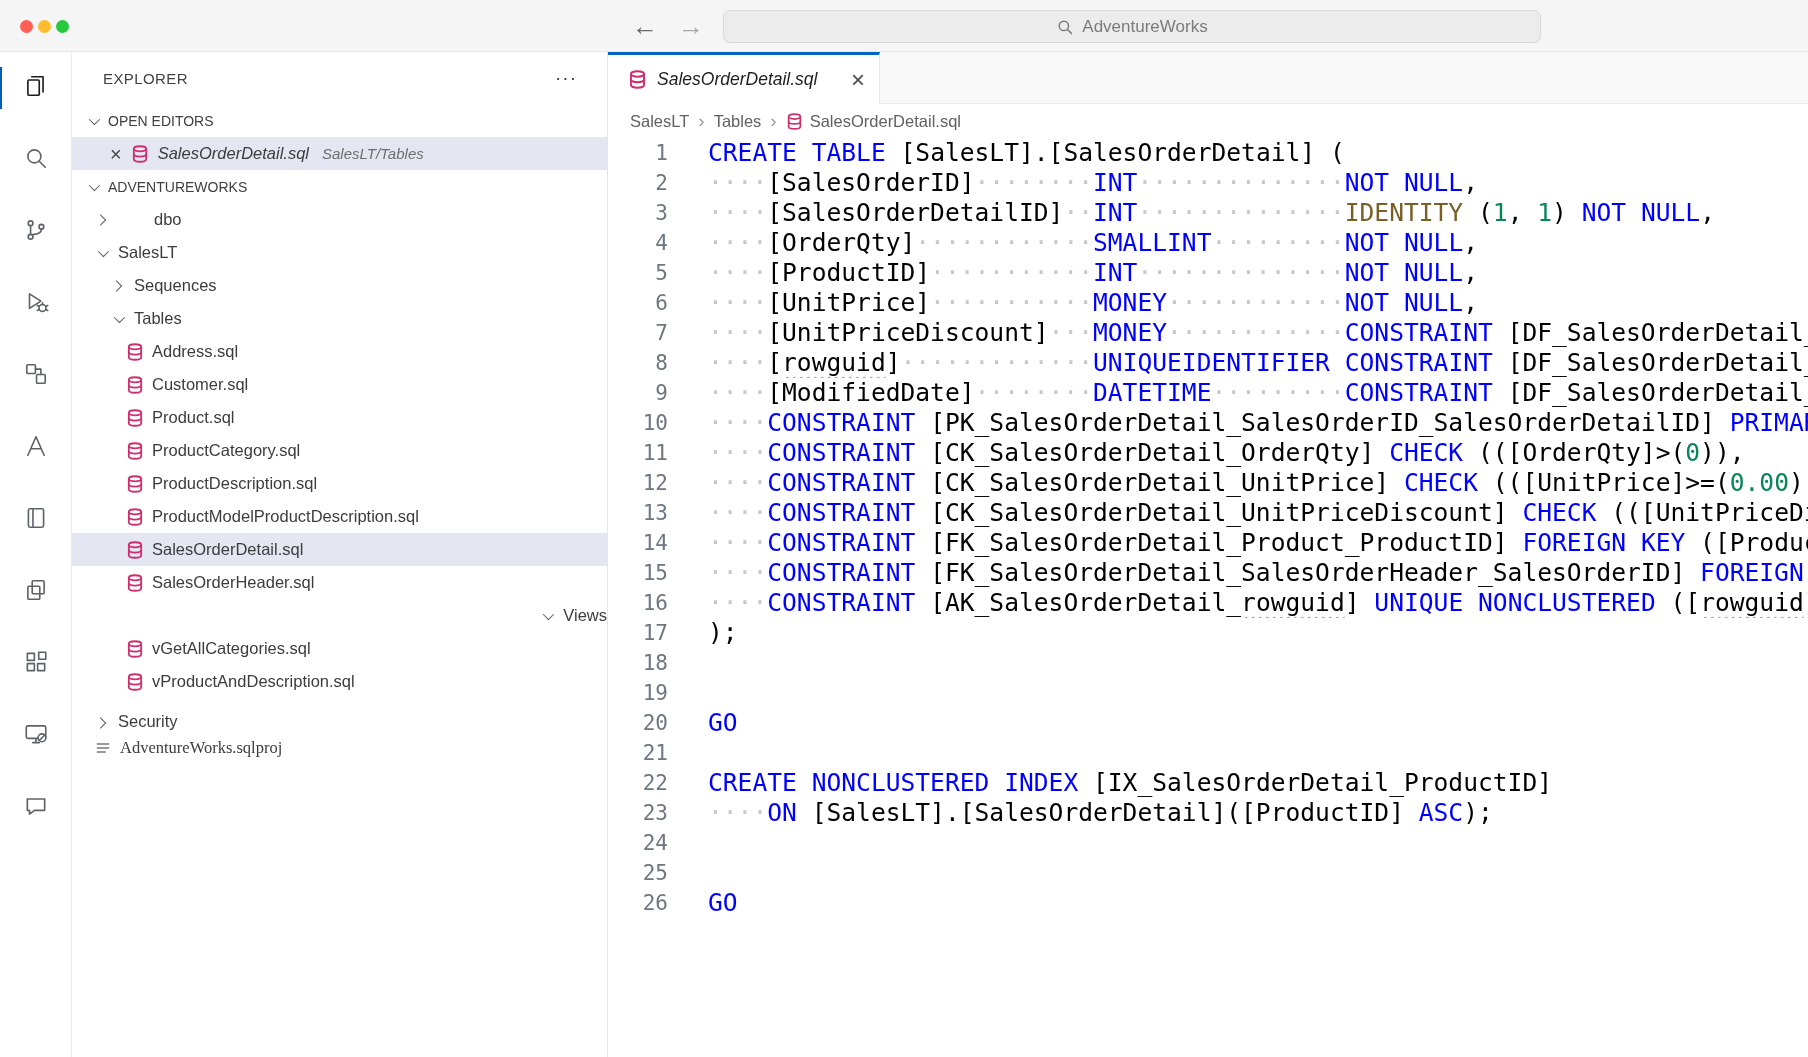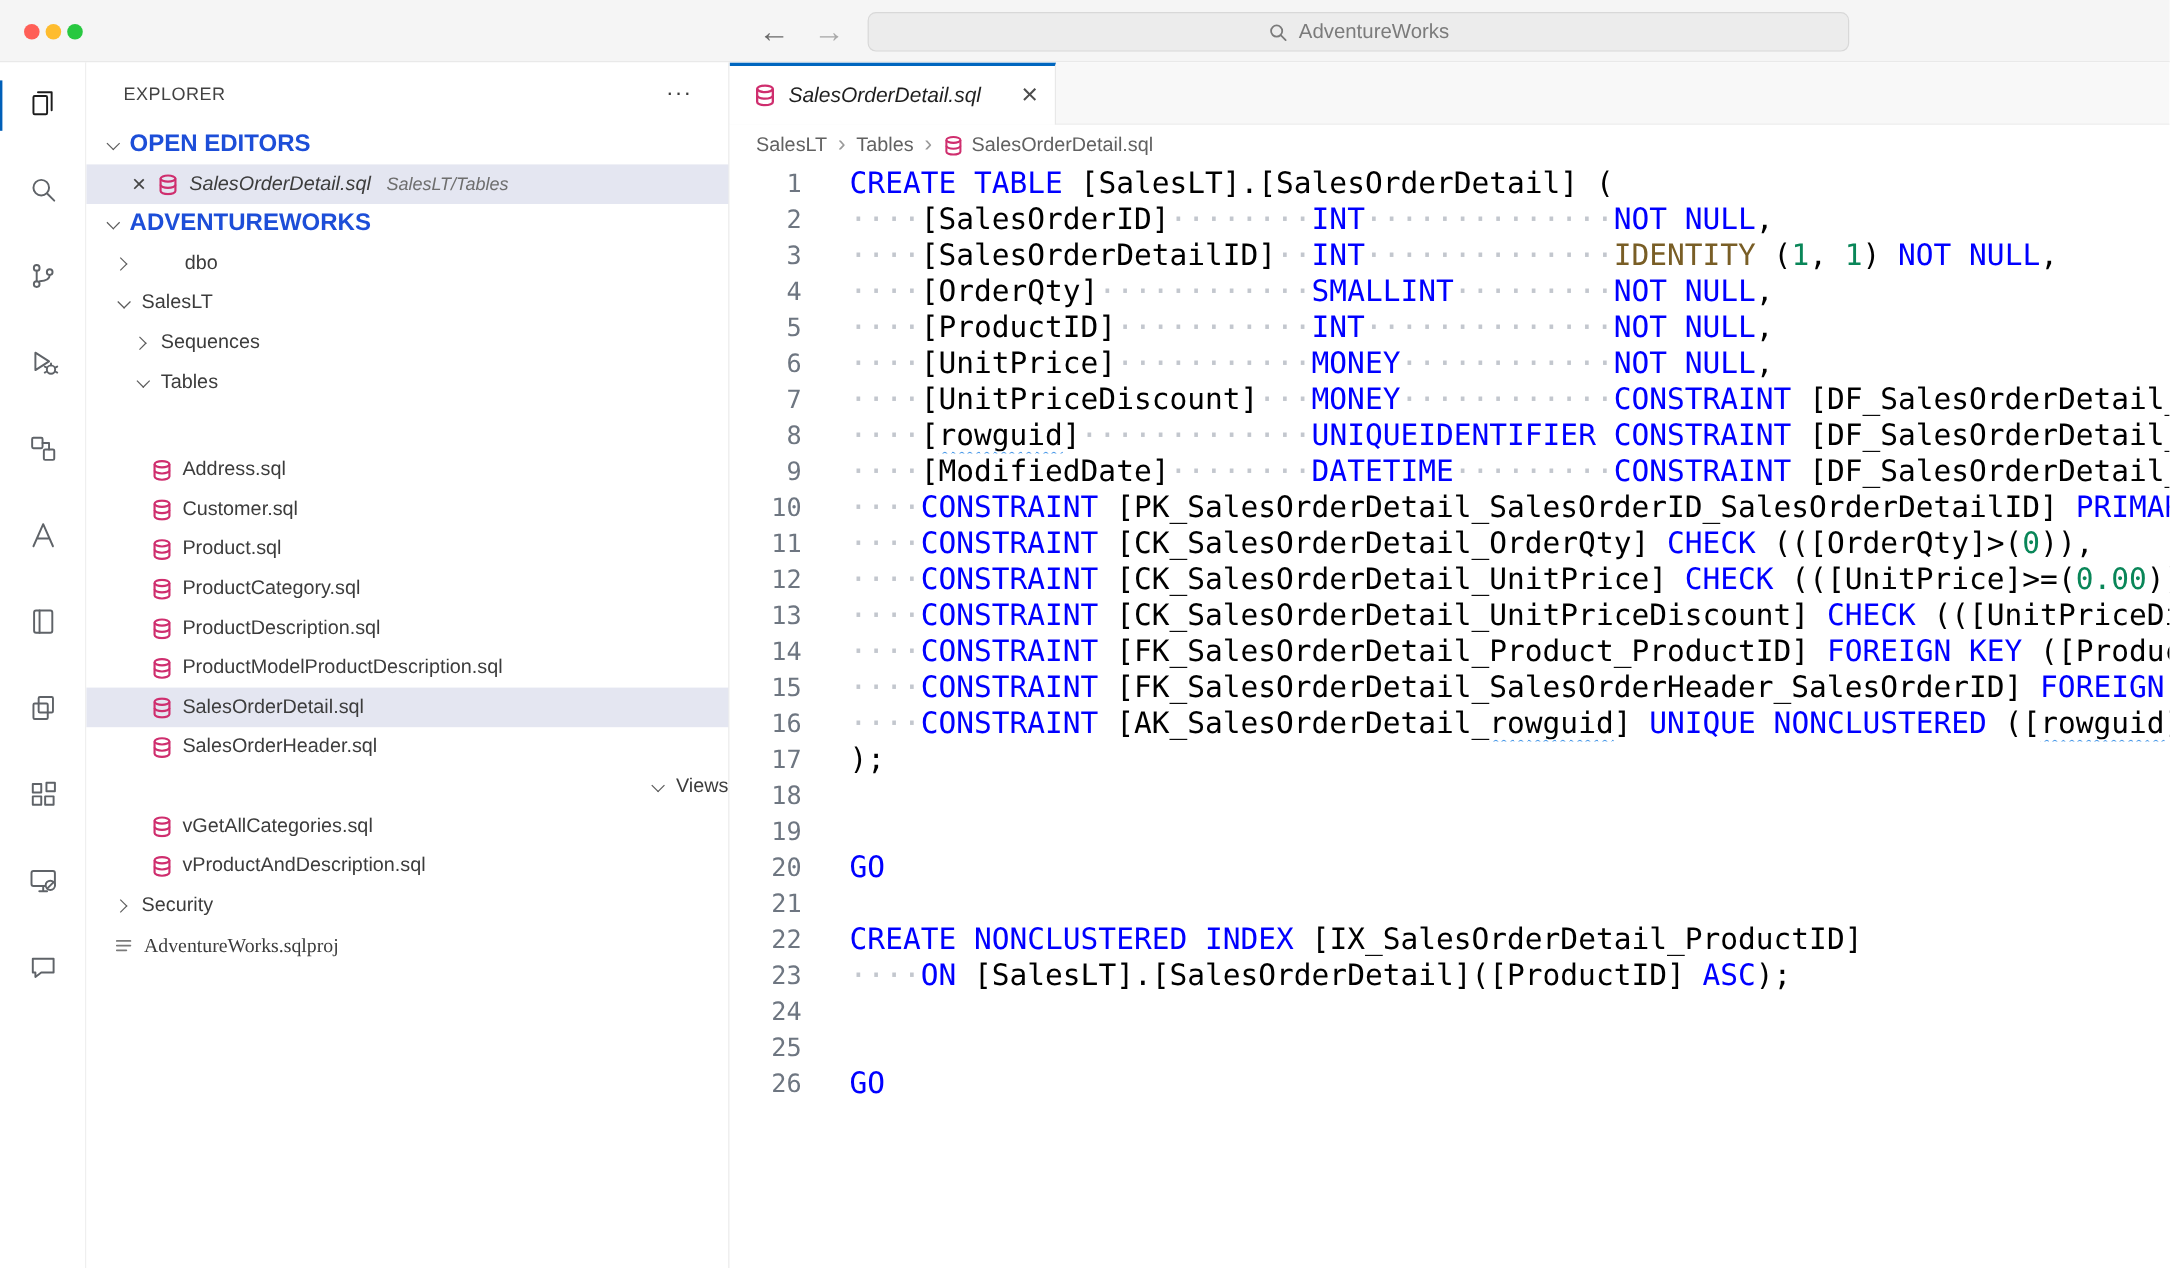--- a/index.html
+++ b/index.html
@@ -28,21 +28,21 @@
   .ab-item.active::before { content:''; position:absolute; left:0; top:15px; bottom:15px;
     width:2px; background:#005fb8; }
 
   
   #sidebar { position:absolute; left:72px; top:52px; width:536px; height:1005px;
     background:#fff; border-right:1px solid #e5e5e5; }
   .explorer-head { height:52px; display:flex; align-items:center; justify-content:space-between;
     padding:0 30px 0 31px; font-size:15px; color:#424242; letter-spacing:.4px; }
   .more { font-size:19px; color:#3b3b3b; letter-spacing:1px; cursor:pointer; }
   .section-header { height:33px; display:flex; align-items:center; gap:7px; padding-left:13px;
-    font-size:20px; font-weight:700; color:#1d4ed8; cursor:pointer; }
+    font-size:14px; font-weight:400; color:#404040; cursor:pointer; }
   .chevbox { width:16px; height:16px; display:flex; align-items:center; justify-content:center; flex:0 0 auto; }
   .chev { display:block; width:8px; height:8px; border-right:1.6px solid #5c5c5c; border-bottom:1.6px solid #5c5c5c; }
   .chev.r { transform:rotate(-45deg) translate(-1px,-1px); }
   .chev.d { transform:rotate(45deg) translate(0,-2px); }
   .oe-row { height:33px; display:flex; align-items:center; gap:9px; padding-left:38px;
     background:#e4e6f1; font-size:16.5px; color:#3c3c3c; cursor:pointer; }
   .oe-close { font-size:20px; color:#454545; line-height:1; cursor:pointer; }
   .oe-name { font-style:italic; }
   .oe-desc { color:#6e6e6e; font-size:15px; margin-left:4px; font-style:italic; }
   .tree-row { height:33px; display:flex; align-items:center; gap:8px;
@@ -222,21 +222,21 @@
           <span class="chev r"></span>
         </span>
         <span>Sequences</span>
       </div>
       <div class="tree-row" style="padding-left: 38px;">
         <span class="chevbox">
           <span class="chev d"></span>
         </span>
         <span>Tables</span>
       </div>
-      <div class="tree-row" style="padding-left: 54px; margin-top: 40px;">
+      <div class="tree-row" style="padding-left: 54px;">
         <span style="display: flex;">
           <svg class="dbicon" width="18" height="18" viewBox="0 0 16 16" fill="none" stroke="#cf2e6e" stroke-width="1.6">
             <ellipse cx="8" cy="3.4" rx="5.5" ry="2.3"></ellipse>
             <path d="M2.5 3.4v9.2c0 1.27 2.46 2.3 5.5 2.3s5.5-1.03 5.5-2.3V3.4"></path>
             <path d="M2.5 8c0 1.27 2.46 2.3 5.5 2.3S13.5 9.27 13.5 8"></path>
           </svg>
         </span>
         <span>Address.sql</span>
       </div>
       <div class="tree-row" style="padding-left: 54px;">
@@ -328,21 +328,21 @@
       <div class="tree-row" style="padding-left: 54px;">
         <span style="display: flex;">
           <svg class="dbicon" width="18" height="18" viewBox="0 0 16 16" fill="none" stroke="#cf2e6e" stroke-width="1.6">
             <ellipse cx="8" cy="3.4" rx="5.5" ry="2.3"></ellipse>
             <path d="M2.5 3.4v9.2c0 1.27 2.46 2.3 5.5 2.3s5.5-1.03 5.5-2.3V3.4"></path>
             <path d="M2.5 8c0 1.27 2.46 2.3 5.5 2.3S13.5 9.27 13.5 8"></path>
           </svg>
         </span>
         <span>vProductAndDescription.sql</span>
       </div>
-      <div class="tree-row" style="padding-left: 22px;">
+      <div class="tree-row" style="padding-left: 22px; align-items: flex-end;">
         <span class="chevbox">
           <span class="chev r"></span>
         </span>
         <span>Security</span>
       </div>
       <div class="tree-row" style="padding-left: 22px; font-family: Liberation Serif, serif;">
         <span style="display: flex;">
           <svg class="projicon" width="18" height="18" viewBox="0 0 16 16" fill="none" stroke="#7a7a7a" stroke-width="1.4" stroke-linecap="round">
             <path d="M3 4.5h10M3 8h10M3 11.5h7"></path>
           </svg>

